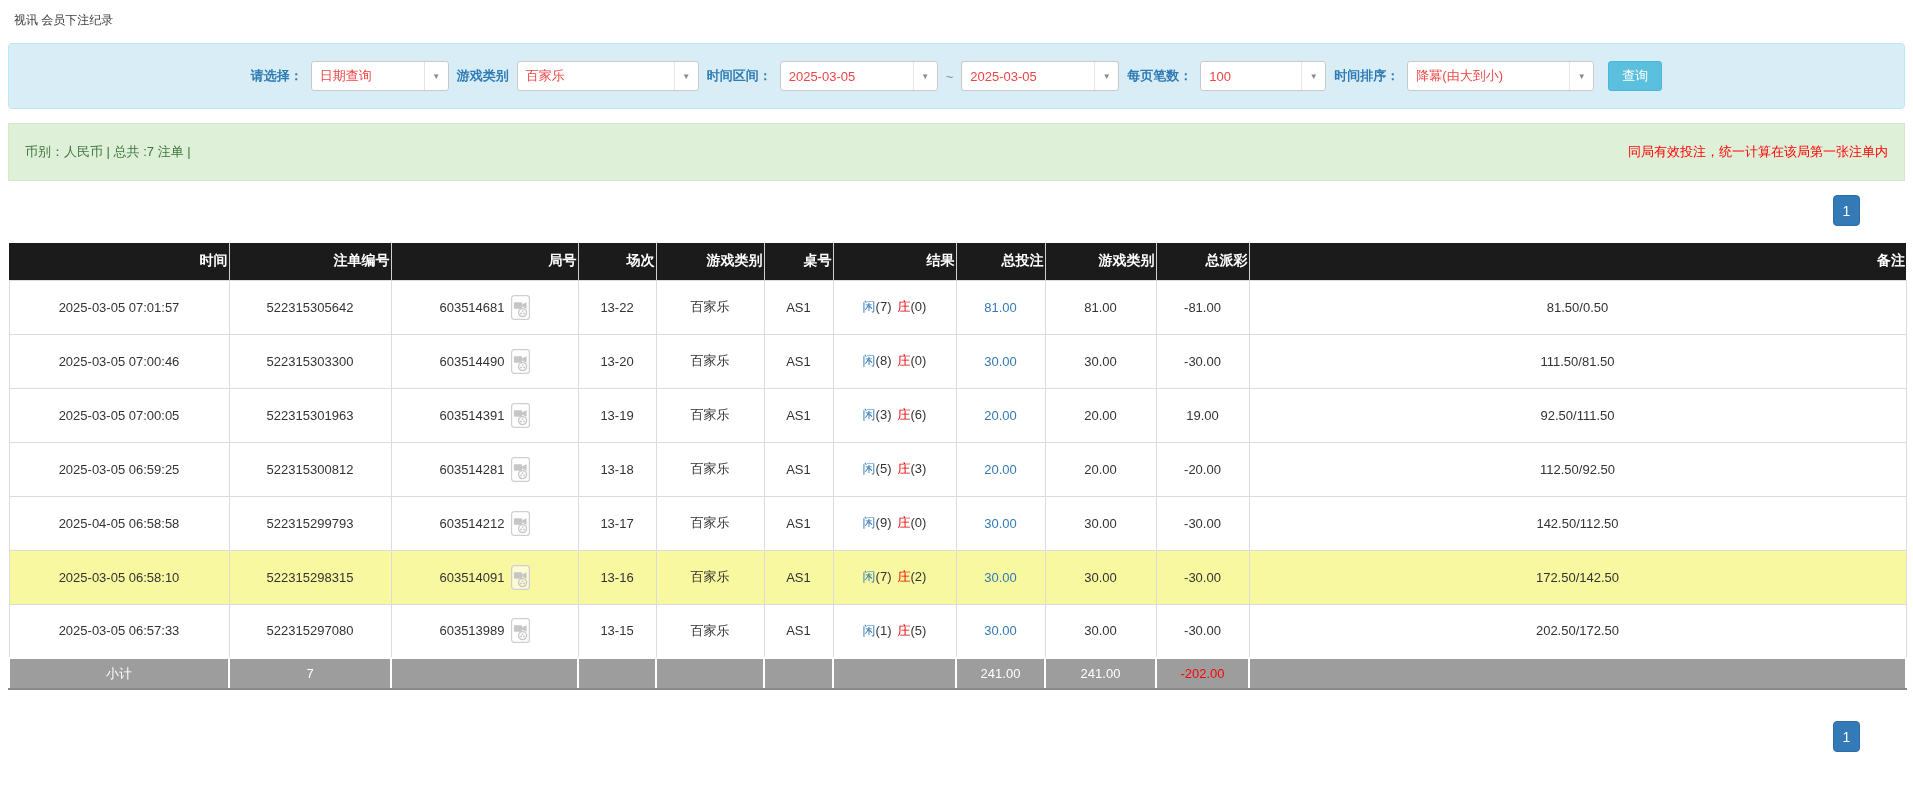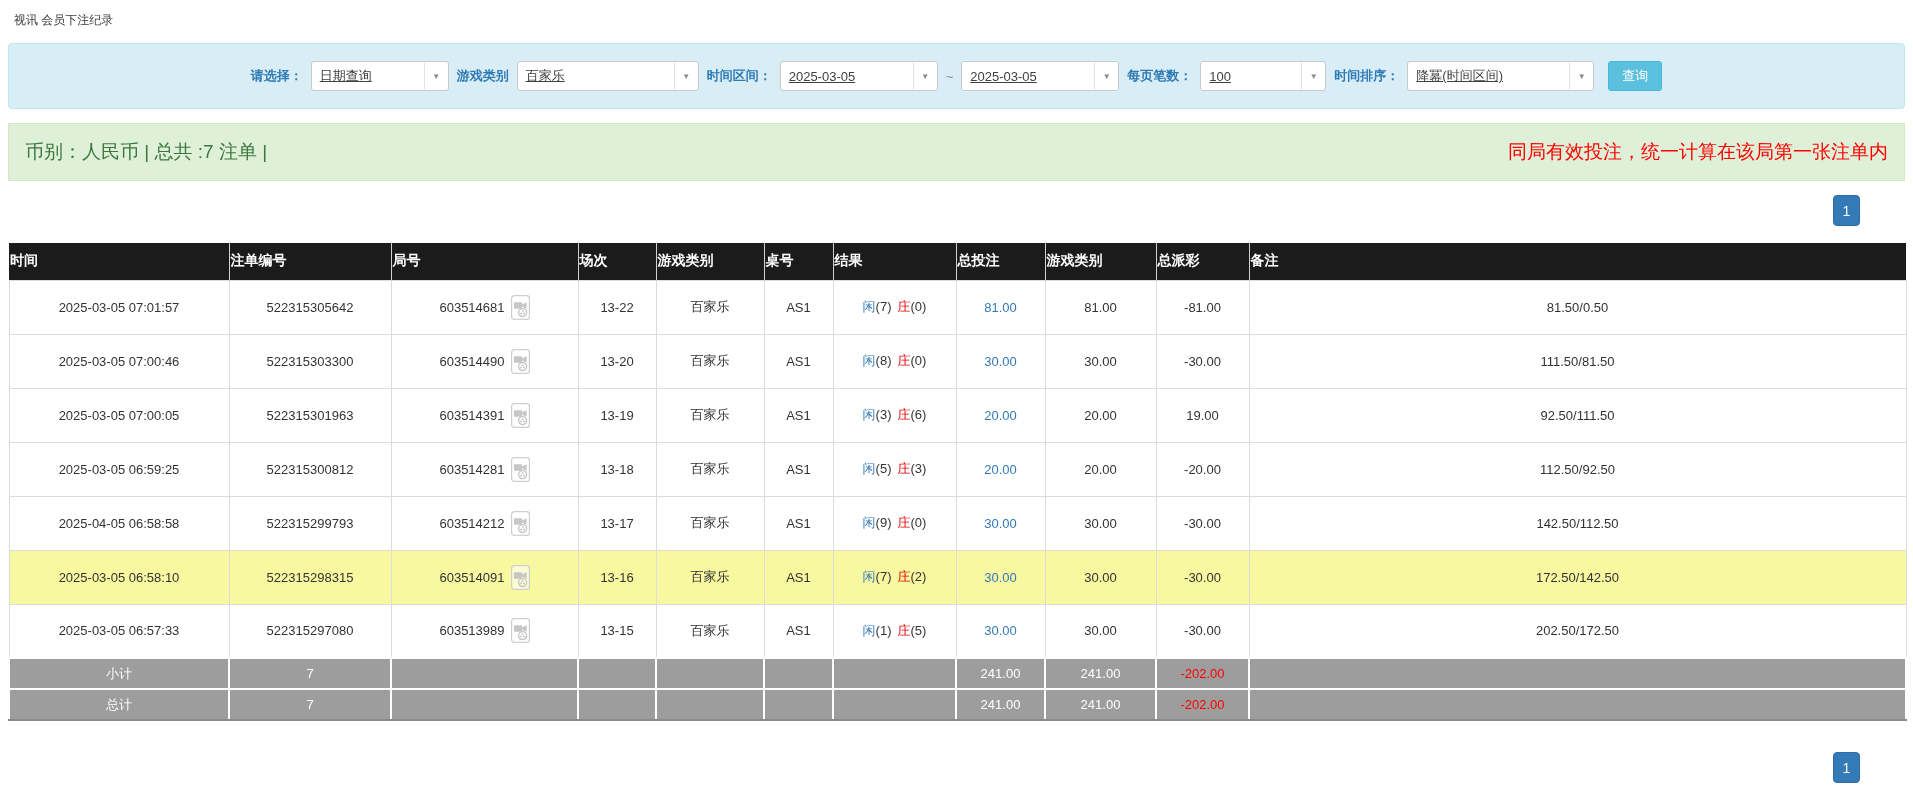--- a/index.html
+++ b/index.html
@@ -8,44 +8,44 @@
   .page { width:1897px; margin:0 8px; padding-top:6px; }
 
   .title { font-size:12px; font-weight:400; color:#3c3c3c; margin:6px 0 14px 6px; }
 
   
   .filter-bar { display:flex; align-items:center; gap:8px; height:66px; padding:0 14px;
     background:var(--c-filter_bg,#d9edf7); border:1px solid var(--c-filter_border,#bce8f1); border-radius:4px;justify-content:center; }
   .flabel { color:var(--c-label_blue,#2e7bb4); font-weight:bold; font-size:13px; white-space:nowrap; }
   .combo { display:flex; align-items:center; height:30px; background:#fff;
     border:1px solid #c9c9c9; border-radius:3px; overflow:hidden; cursor:pointer; }
-  .combo-val { flex:1; padding:0 8px; font-size:13px; color:#404040; white-space:nowrap; overflow:hidden;text-decoration:underline; }
+  .combo-val { flex:1; padding:0 8px; font-size:13px; color:#ef4444; white-space:nowrap; overflow:hidden; }
   .combo-arrow { width:24px; align-self:stretch; display:flex; align-items:center; justify-content:center;
     color:#8a8a8a; font-size:8px; border-left:1px solid #e4e4e4; }
   .w-query{width:138px}.w-game{width:182px}.w-date{width:158px}.w-size{width:126px}.w-sort{width:187px}
   .tilde { color:#8a8a8a; font-size:13px; }
   .btn-search { margin-left:6px; height:30px; padding:0 13px; font-size:13px; color:#fff; cursor:pointer;
     background:var(--c-search_btn_bg,#5bc0de); border:1px solid #46b8da; border-radius:3px; }
 
   
   .summary-bar { margin-top:14px; height:58px; display:flex; align-items:center; justify-content:space-between;
-    padding:0 16px; background:var(--c-summary_bg,#dff0d8); border:1px solid #d6e9c6; font-size:19px; }
+    padding:0 16px; background:var(--c-summary_bg,#dff0d8); border:1px solid #d6e9c6; font-size:13px; }
   .summary-left { color:var(--c-summary_text,#3c763d); }
   .summary-right { color:var(--c-notice_red,#f00); }
 
   
   .pager { margin-top:14px; text-align:right; padding-right:45px; }
   .pager.bottom { margin-top:31px; }
   .page-btn { min-width:27px; height:31px; background:var(--c-pagination_bg,#337ab7); color:#fff;
     border:1px solid #2e6da4; border-radius:4px; font-size:14px; cursor:pointer; }
 
   
   table.records { margin-top:17px; width:1897px; border-collapse:collapse; table-layout:fixed; }
   .records thead th { height:37px; background:var(--c-header_bg,#1b1b1b); color:#fff; font-size:14px;
-    font-weight:bold; text-align:left; border-right:1px solid #d0d0d0;margin-left:14px; }
+    font-weight:bold; text-align:right; border-right:1px solid #d0d0d0;margin-left:14px; }
   .records thead th:last-child { border-right:none; }
   .records tbody td { height:54px; background:#fff; color:#333; font-size:13px; text-align:center;
     border:1px solid #dcdcdc; padding:0 4px; }
   .records tbody tr.hl td { background:var(--c-highlight_yellow,#f8f8a0); }
   .records tfoot td { height:31px; background:var(--c-footer_bg,#9d9d9d); color:#fff; font-size:13px;
     text-align:center; border:2px solid #fff; }
   .records tfoot tr:last-child td { border-bottom:2px solid #8a8a8a; }
 
   .round-wrap { display:inline-flex; align-items:center; gap:6px; }
   .video-btn { display:inline-flex; cursor:pointer; }
@@ -83,21 +83,21 @@
       <span class="combo-val">2025-03-05</span>
       <span class="combo-arrow">▼</span>
     </div>
     <span class="flabel">每页笔数：</span>
     <div class="combo w-size">
       <span class="combo-val">100</span>
       <span class="combo-arrow">▼</span>
     </div>
     <span class="flabel">时间排序：</span>
     <div class="combo w-sort">
-      <span class="combo-val">降冪(时间区间)</span>
+      <span class="combo-val">降冪(由大到小)</span>
       <span class="combo-arrow">▼</span>
     </div>
     <button class="btn-search">查询</button>
   </div>
 
   <div class="summary-bar">
     <span class="summary-left">币别：人民币 | 总共 :7 注单 |</span>
     <span class="summary-right">同局有效投注，统一计算在该局第一张注单内</span>
   </div>
 
@@ -325,33 +325,20 @@
           <td></td>
           <td></td>
           <td></td>
           <td></td>
           <td></td>
           <td>241.00</td>
           <td>241.00</td>
           <td class="neg">-202.00</td>
           <td></td>
         </tr>
-        <tr>
-          <td>总计</td>
-          <td>7</td>
-          <td></td>
-          <td></td>
-          <td></td>
-          <td></td>
-          <td></td>
-          <td>241.00</td>
-          <td>241.00</td>
-          <td class="neg">-202.00</td>
-          <td></td>
-        </tr>
       </tfoot>
   </table>
 
   <div class="pager bottom">
     <button class="page-btn">1</button>
   </div>
 
 </div>
 
 </body></html>

